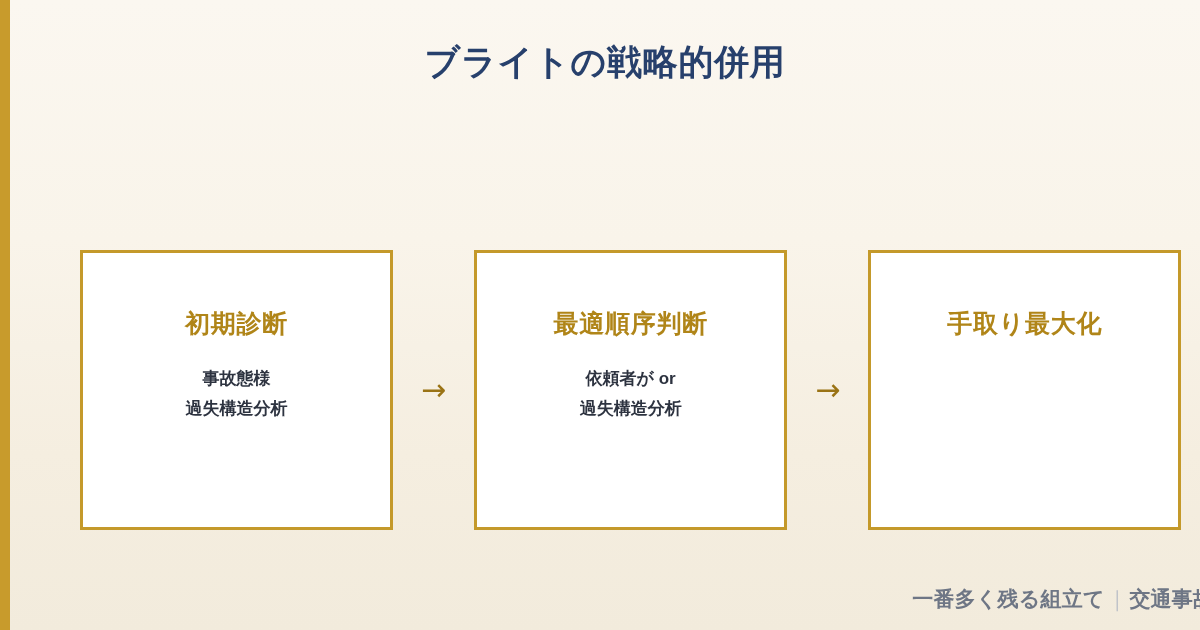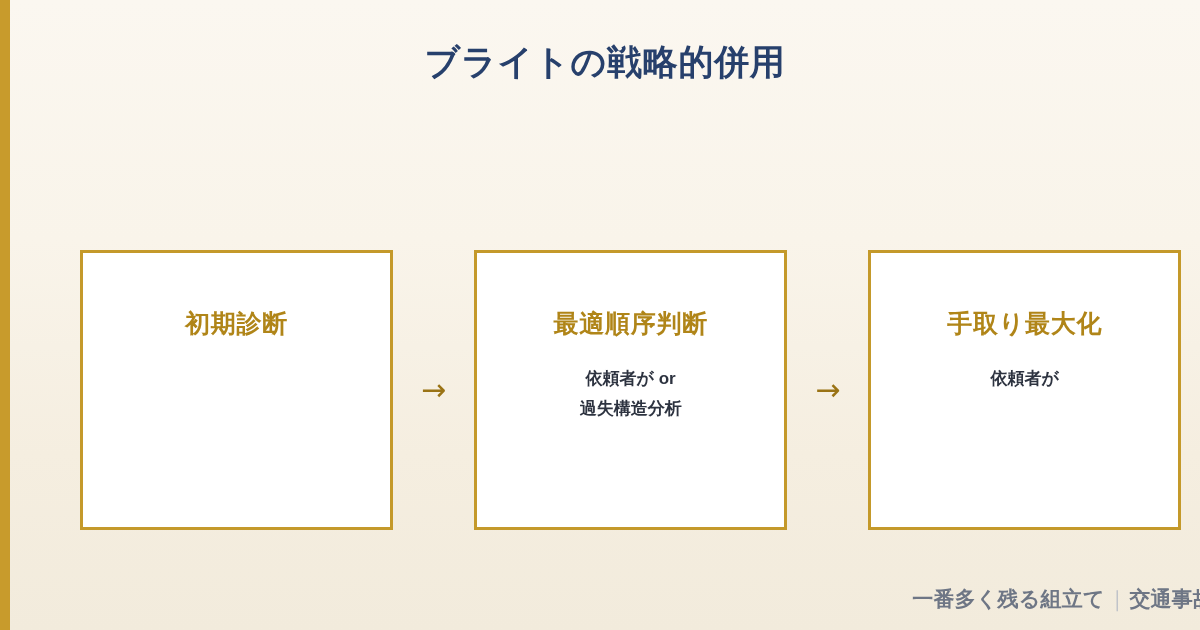--- a/index.html
+++ b/index.html
@@ -117,38 +117,41 @@
 <body>
 
 <div class="accent-bar"></div>
 
 <h1 class="title">ブライトの戦略的併用</h1>
 
 <div class="flow">
 
   <div class="card">
     <div class="card-heading">初期診断</div>
+    <div class="card-body">
+      <div>事故態様</div>
+      <div>過失構造分析</div>
+    </div>
   </div>
 
   <div class="arrow">→</div>
 
   <div class="card">
     <div class="card-heading">最適順序判断</div>
     <div class="card-body">
       <div>依頼者が or</div>
       <div>過失構造分析</div>
     </div>
   </div>
 
   <div class="arrow">→</div>
 
   <div class="card">
     <div class="card-heading">手取り最大化</div>
     <div class="card-body">
-      <div>依頼者が</div>
     </div>
   </div>
 
 </div>
 
 <div class="footer">
   <span class="inner">
     <span>一番多く残る組立て</span><span class="sep">｜</span><span>交通事故 の</span>
   </span>
 </div>

